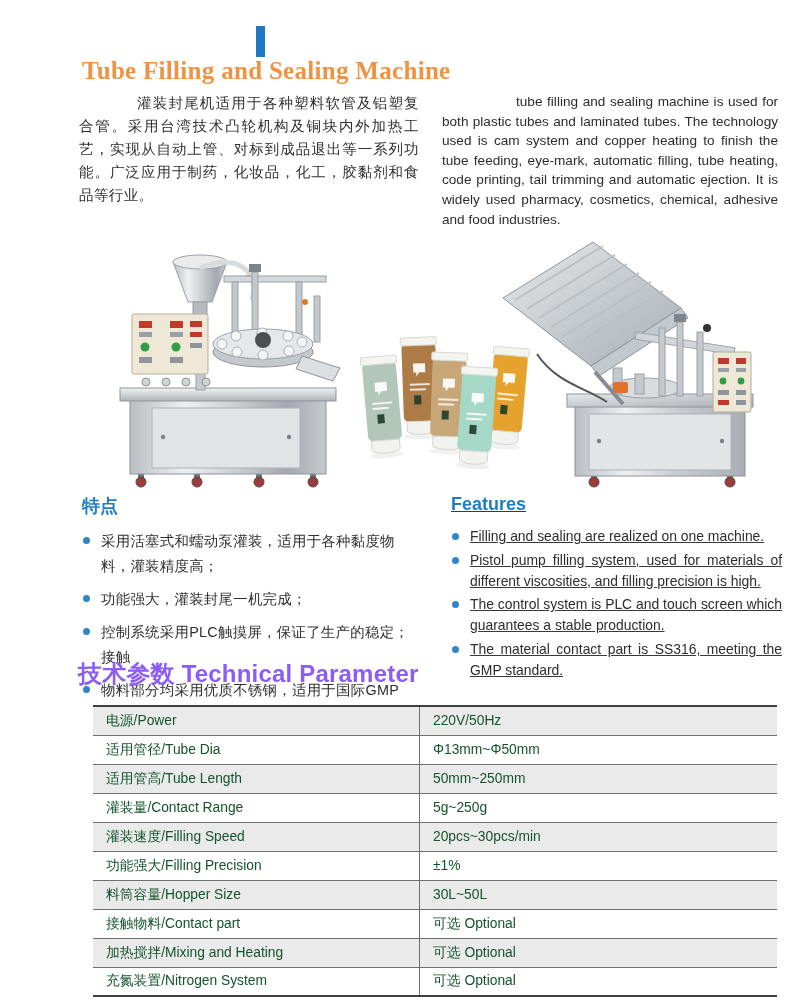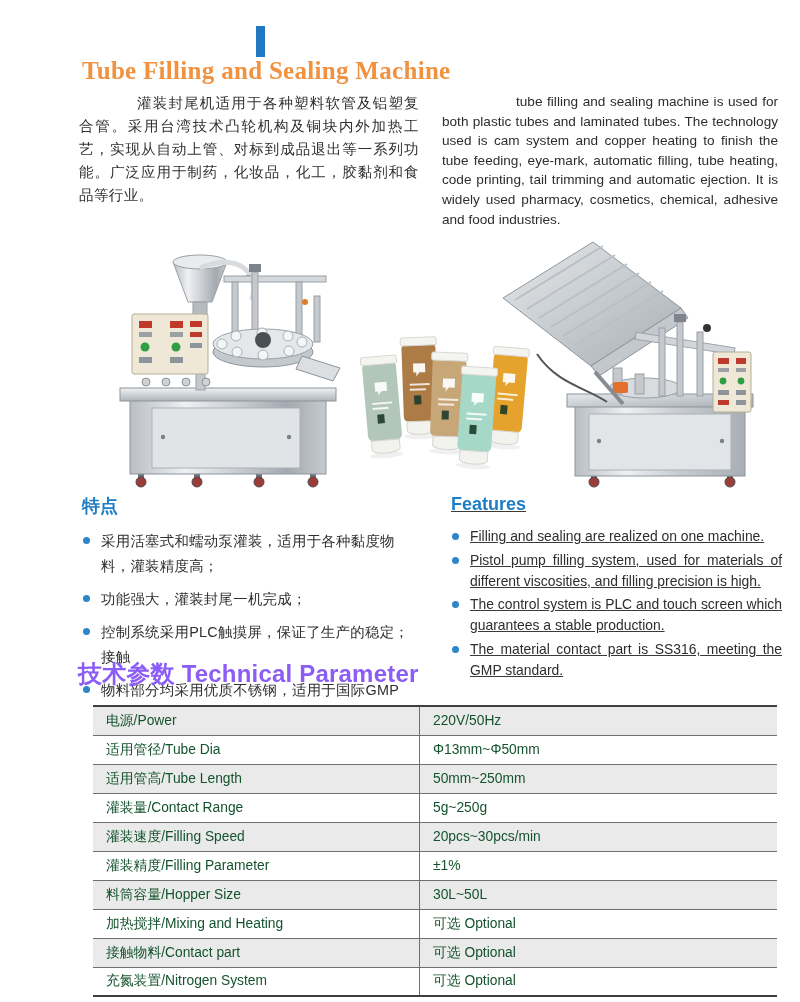--- a/index.html
+++ b/index.html
@@ -319,33 +319,33 @@
           </tr>
         <tr>
             <td class="spec-label">灌装量/Contact Range</td>
             <td class="spec-value">5g~250g</td>
           </tr>
         <tr>
             <td class="spec-label">灌装速度/Filling Speed</td>
             <td class="spec-value">20pcs~30pcs/min</td>
           </tr>
         <tr>
-            <td class="spec-label">灌装精度/Filling Parameter</td>
+            <td class="spec-label">功能强大/Filling Precision</td>
             <td class="spec-value">±1%</td>
           </tr>
         <tr>
             <td class="spec-label">料筒容量/Hopper Size</td>
             <td class="spec-value">30L~50L</td>
           </tr>
         <tr>
+            <td class="spec-label">接触物料/Contact part</td>
+            <td class="spec-value">可选 Optional</td>
+          </tr>
+        <tr>
             <td class="spec-label">加热搅拌/Mixing and Heating</td>
-            <td class="spec-value">可选 Optional</td>
-          </tr>
-        <tr>
-            <td class="spec-label">接触物料/Contact part</td>
             <td class="spec-value">可选 Optional</td>
           </tr>
         <tr>
             <td class="spec-label">充氮装置/Nitrogen System</td>
             <td class="spec-value">可选 Optional</td>
           </tr>
       </tbody>
     </table>
   </section>
 

